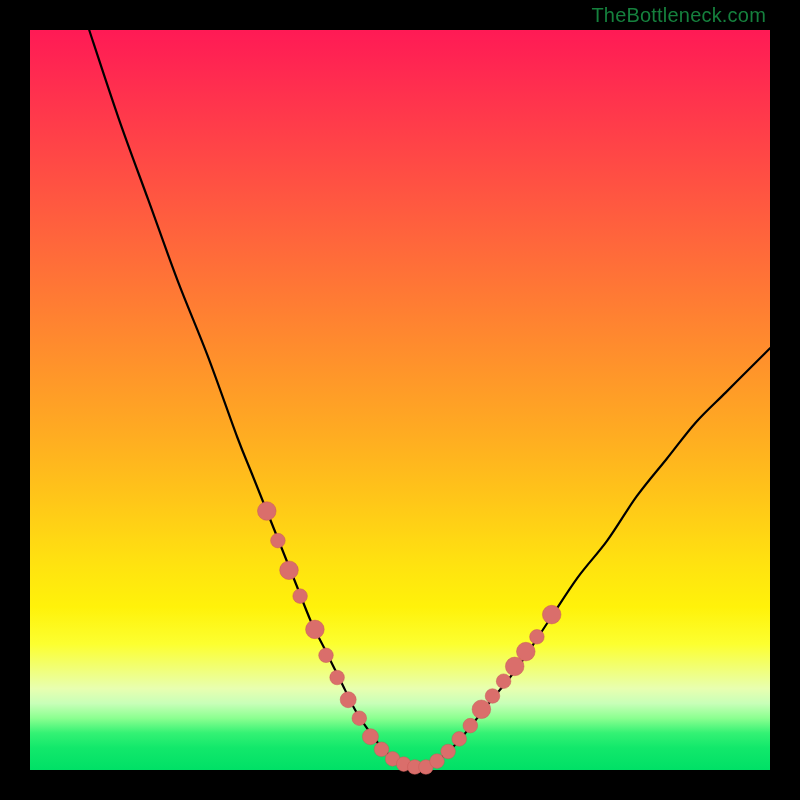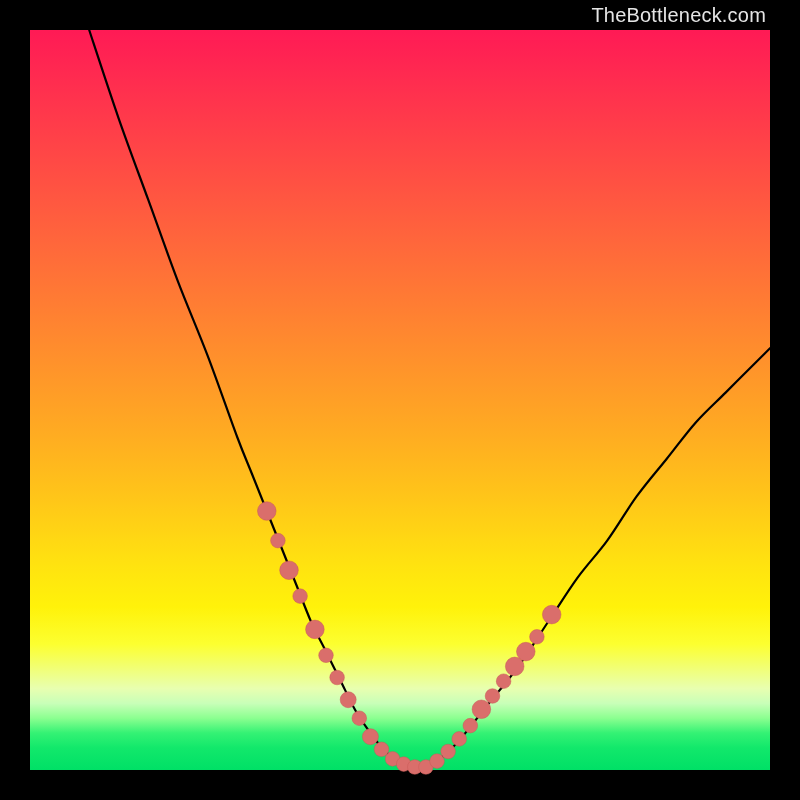--- a/index.html
+++ b/index.html
@@ -44,21 +44,21 @@
         #12e86b 97%,
         #00e066 100%
       );
   }
   .watermark {
     position: absolute;
     top: 4px;
     right: 34px;
     font-size: 20px;
     font-weight: 500;
-    color: #e5e5e5;
+    color: #15803d;
     letter-spacing: 0.2px;
     user-select: none;
     margin-left: 40px;
   }
   svg.curve {
     position: absolute;
     left: 0;
     top: 0;
     width: 740px;
     height: 740px;

